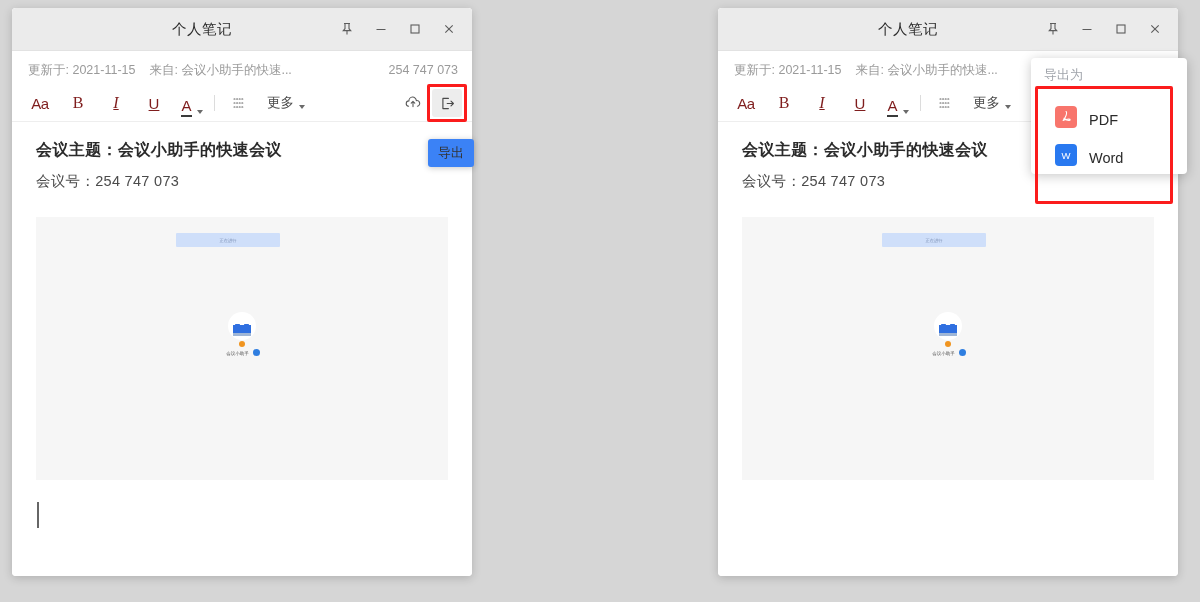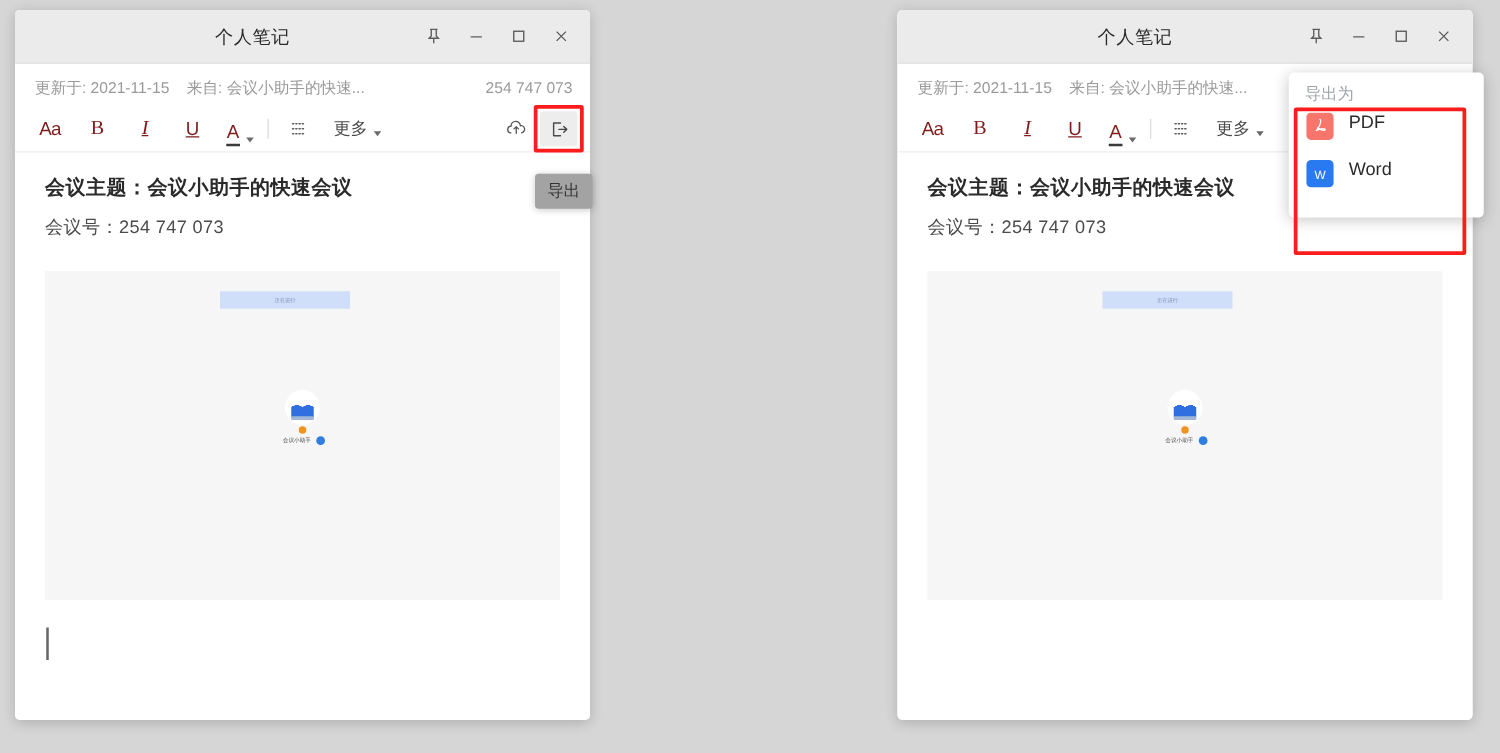--- a/index.html
+++ b/index.html
@@ -188,21 +188,21 @@
 
   .tb-divider {
     height: 1px;
     background: #eeeeee;
     margin: 0;
   }
 
   
   .tooltip {
     position: absolute;
-    background: #a3a3a3;
+    background: #3b82f6;
     border-radius: 3px;
     box-shadow: 0 1px 6px rgba(0,0,0,0.22);
     font-size: 13px;
     color: #333;
     padding: 5px 10px;
     white-space: nowrap;
     z-index: 30;
     text-align: center;
   }
   .tt-export { left: 416px; top: 131px; }
@@ -332,23 +332,23 @@
     padding: 6px 0 8px 0;
     box-sizing: border-box;
   }
   .dd-header {
     font-size: 13px;
     color: #a0a4ab;
     padding: 2px 0 6px 13px;
   }
   .dd-item {
     display: flex;
-    align-items: flex-start;
+    align-items: flex-end;
     height: 38px;
-    padding: 0 14px;
+    padding: 0 24px;
   }
   .dd-icon {
     width: 22px; height: 22px;
     border-radius: 4px;
     display: flex;
     align-items: center;
     justify-content: center;
     flex: 0 0 auto;
     color: #fff;
   }

